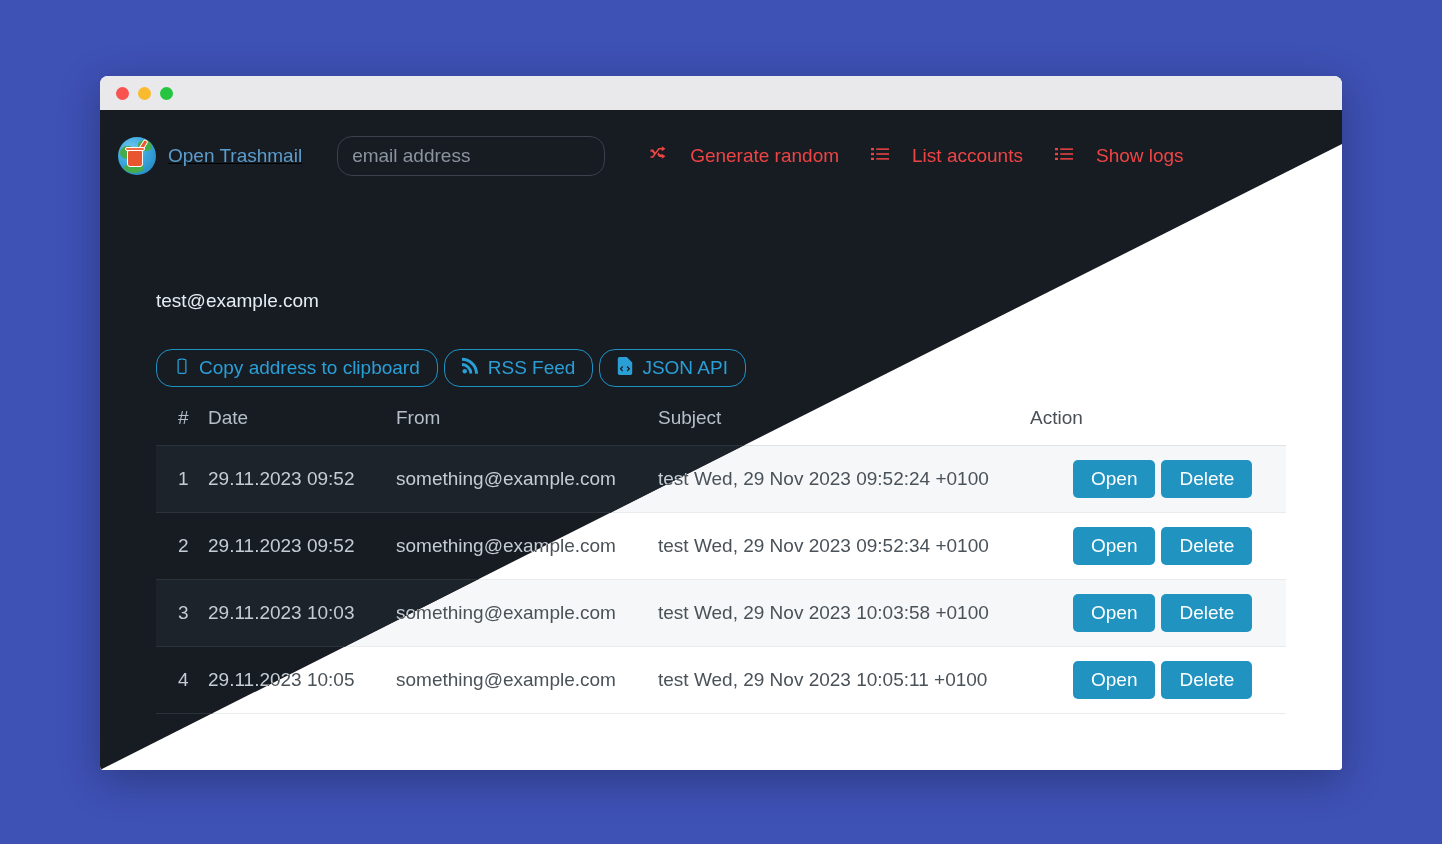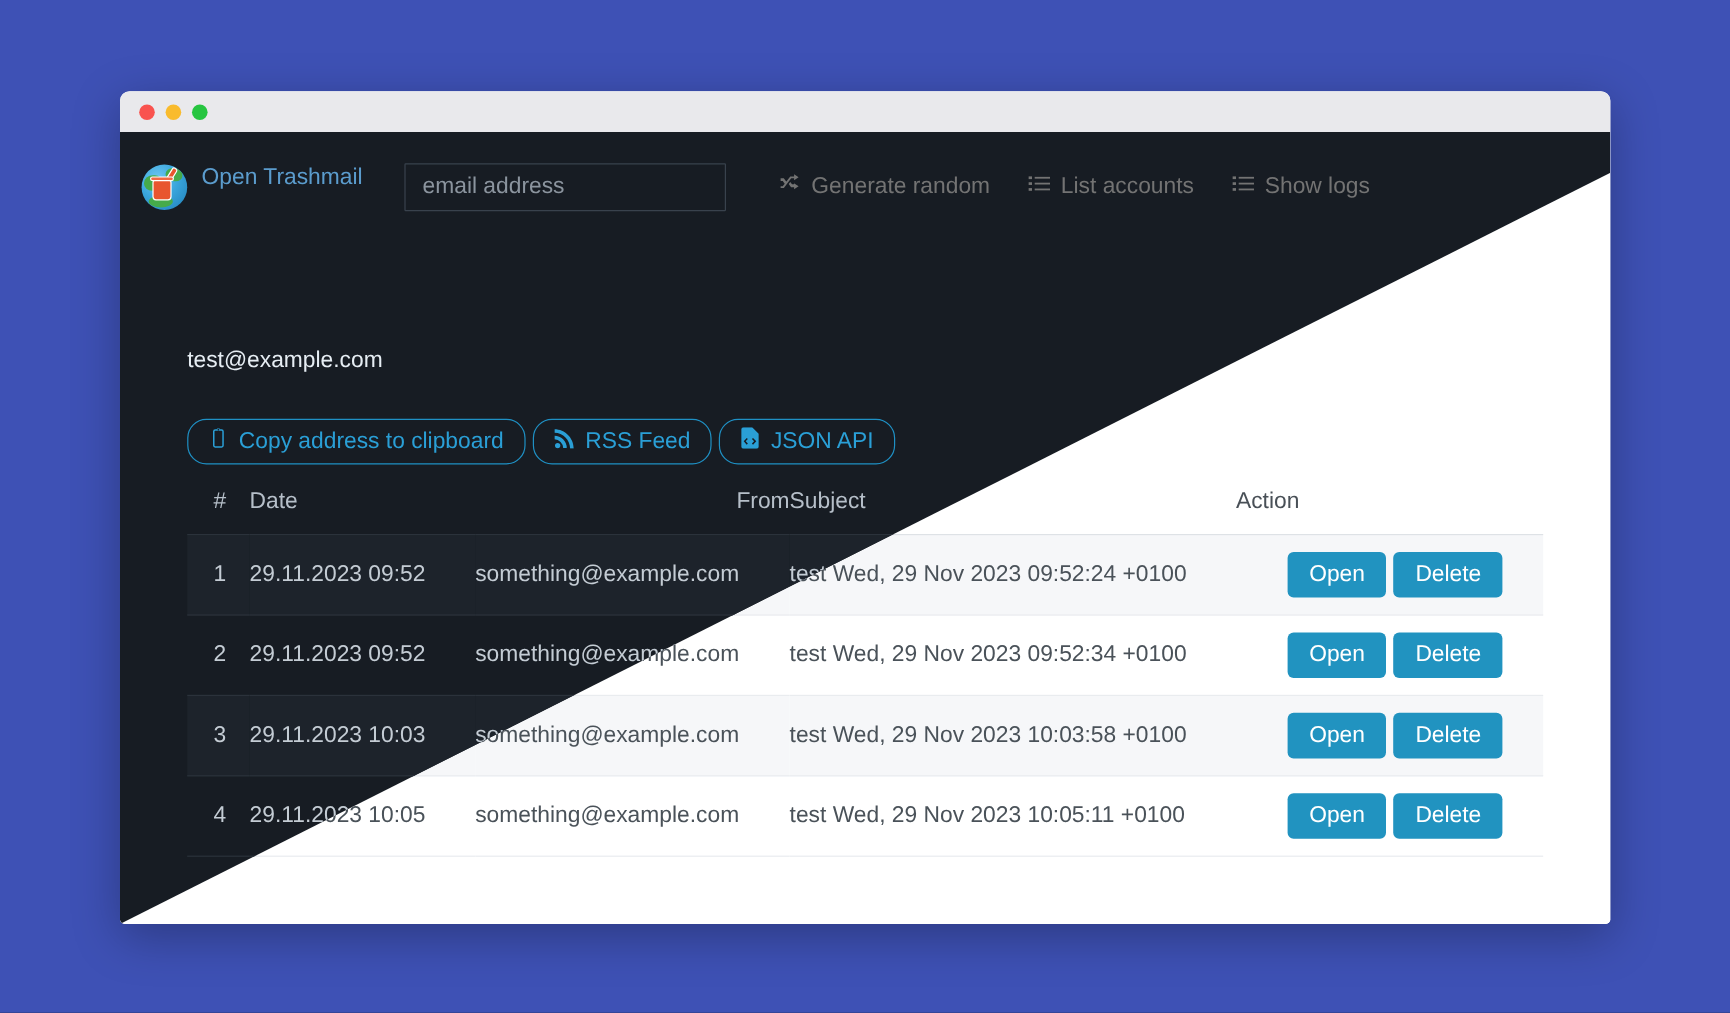--- a/index.html
+++ b/index.html
@@ -68,22 +68,24 @@
   
   .navbar {
     height: 92px;
     display: flex;
     align-items: center;
     padding: 0 24px 0 18px;
     gap: 0;
   }
   .brand {
     display: flex;
+    align-items: center;
     gap: 12px;
     flex: 0 0 auto;
+    text-decoration: underline;
   }
   .logo {
     width: 38px; height: 38px;
     border-radius: 50%;
     position: relative;
     overflow: hidden;
     background: radial-gradient(circle at 35% 30%, #6cc6f0 0%, #3aa6dd 45%, #1f7fb8 100%);
     flex: 0 0 auto;
   }
   .logo .land-a {
@@ -129,40 +131,40 @@
     font-size: 19px;
     white-space: nowrap;
   }
 
   .email-input {
     margin-left: 35px;
     width: 268px;
     height: 40px;
     background: transparent;
     border: 1px solid #39424d;
-    border-radius: 1px;
+    border-radius: 15px;
     color: #c9d1d9;
     font-size: 19px;
     font-family: "Liberation Sans", sans-serif;
     padding: 0 14px;
     outline: none;
   }
   .email-input::placeholder { color: #8b949e; }
 
   .navlinks {
     display: flex;
     align-items: center;
     margin-left: 28px;
     gap: 0;
   }
   .navlink {
     display: flex;
     align-items: center;
-    gap: 9px;
-    color: #737373;
+    gap: 23px;
+    color: #ef4444;
     font-size: 19px;
     white-space: nowrap;
     padding: 0 16px;
     text-decoration: none;
     cursor: pointer;
   }
   .navlink svg { flex: 0 0 auto; }
 
   
   .content {
@@ -202,21 +204,21 @@
     font-weight: normal;
     font-size: 19px;
     color: #b6bfc9;
     padding: 0 0 16px 0;
     border-bottom: 1px solid #2b323b;
   }
   .layer.light thead th { color: #495057; border-bottom-color: #dee2e6; }
 
   th.c-num  { width: 52px;  padding-left: 22px; }
   th.c-date { width: 188px; }
-  th.c-from { width: 262px; text-align: right; }
+  th.c-from { width: 262px; }
   th.c-subj { width: 372px; }
   th.c-act  { }
 
   tbody td {
     font-size: 19px;
     color: #c4ccd4;
     padding: 20px 0;
     border-bottom: 1px solid #2b323b;
     vertical-align: middle;
     white-space: nowrap;

